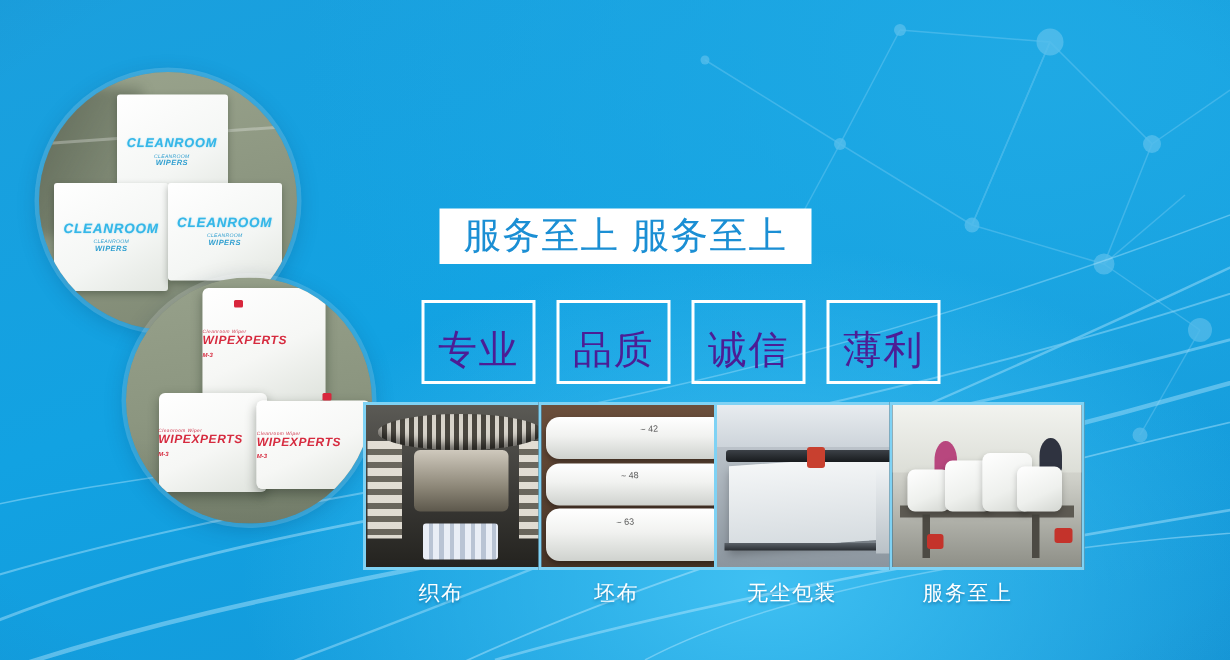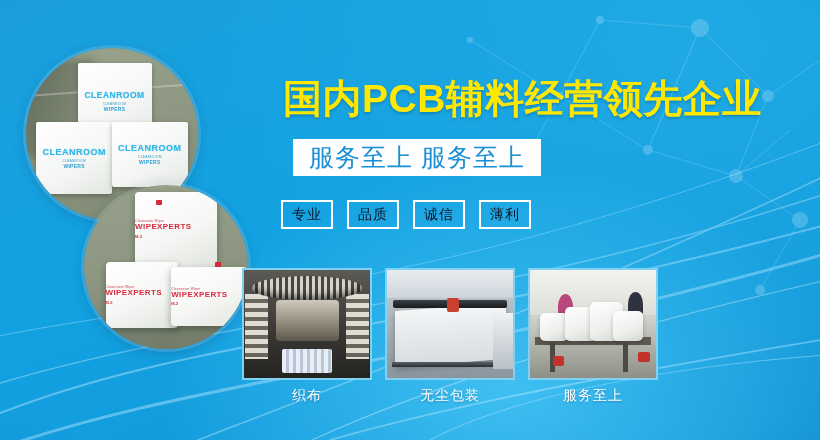--- a/index.html
+++ b/index.html
@@ -27,20 +27,21 @@
     position:absolute; inset:0;
     background:radial-gradient(ellipse 900px 520px at 50% 50%, rgba(0,0,0,0) 55%, rgba(0,60,110,.16) 100%);
   }
 
   
   .photo-circle {
     position:absolute;
     border-radius:50%;
     overflow:hidden;
     box-shadow:0 0 0 3px rgba(255,255,255,.16), 0 3px 14px rgba(0,40,80,.25);
+    font-style:italic;
   }
   .circle-big   { left:26px;  top:48px;  width:172px; height:172px; }
   .circle-small { left:84px;  top:185px; width:164px; height:164px; }
 
   .photo-inner { position:absolute; inset:0; }
 
   
   .cleanroom-scene {
     position:absolute; inset:0;
     background:linear-gradient(165deg,#9aa48d 0%,#8e9882 45%,#7e8873 100%);
@@ -121,31 +122,31 @@
     letter-spacing:1px; white-space:nowrap; line-height:1.12;
   }
 
   
   .tags {
     position:absolute; left:281px; top:200px;
     display:flex; gap:14px;
   }
   .tag {
     border:2px solid #ffffff;
-    padding:4px 9px 5px 9px;
-    color:#0f172a; font-size:14px; letter-spacing:1px;
+    padding:17px 9px 5px 9px;
+    color:#4c1d95; font-size:26px; letter-spacing:1px;
     line-height:1.15; white-space:nowrap;
   }
 
   
   .thumbs {
     position:absolute; left:242px; top:268px;
     display:flex; gap:13px;
   }
-  .thumb-cell { width:130px; }
+  .thumb-cell { width:104px; }
   .thumb-frame {
     width:130px; height:112px;
     border:2px solid #7fd2f4;
     overflow:hidden; position:relative;
     background:#2a3038;
   }
   .thumb-caption {
     margin-top:7px; text-align:center;
     color:#ffffff; font-size:14px; letter-spacing:1px;
     text-shadow:0 1px 2px rgba(0,50,90,.35);
@@ -350,21 +351,20 @@
         <div class="wp-bale b-right">
           <div class="wp-top">Cleanroom Wiper</div>
           <div class="wp-brand">WIPEXPERTS</div>
           <div class="wp-mark">M-3</div>
         </div>
         <div class="wp-dot" style="left:80%;top:47%;"></div>
       </div>
     </div>
   </div>
 
-  <div class="headline">国内PCB辅料经营领先企业</div>
 
   <div class="subline-box">
     <div class="subline-text">服务至上 服务至上</div>
   </div>
 
   <div class="tags">
     <div class="tag">专业</div>
     <div class="tag">品质</div>
     <div class="tag">诚信</div>
     <div class="tag">薄利</div>
@@ -378,20 +378,33 @@
           <div class="spools-l"></div>
           <div class="spools-r"></div>
           <div class="ring"></div>
           <div class="drum"></div>
           <div class="fabric"></div>
         </div>
       </div>
       <div class="thumb-caption">织布</div>
     </div>
 
+    <div class="thumb-cell">
+      <div class="thumb-frame">
+        <div class="t-rolls">
+          <div class="roll r1"></div>
+          <div class="scrawl" style="left:52%;top:13%;">~ 42</div>
+          <div class="roll r2"></div>
+          <div class="scrawl" style="left:42%;top:42%;">~ 48</div>
+          <div class="roll r3"></div>
+          <div class="scrawl" style="left:40%;top:70%;">~ 63</div>
+        </div>
+      </div>
+      <div class="thumb-caption">坯布</div>
+    </div>
 
     <div class="thumb-cell">
       <div class="thumb-frame">
         <div class="t-laser">
           <div class="backwall"></div>
           <div class="bed"></div>
           <div class="gantry"></div>
           <div class="head"></div>
           <div class="rail"></div>
           <div class="cabinet"></div>

